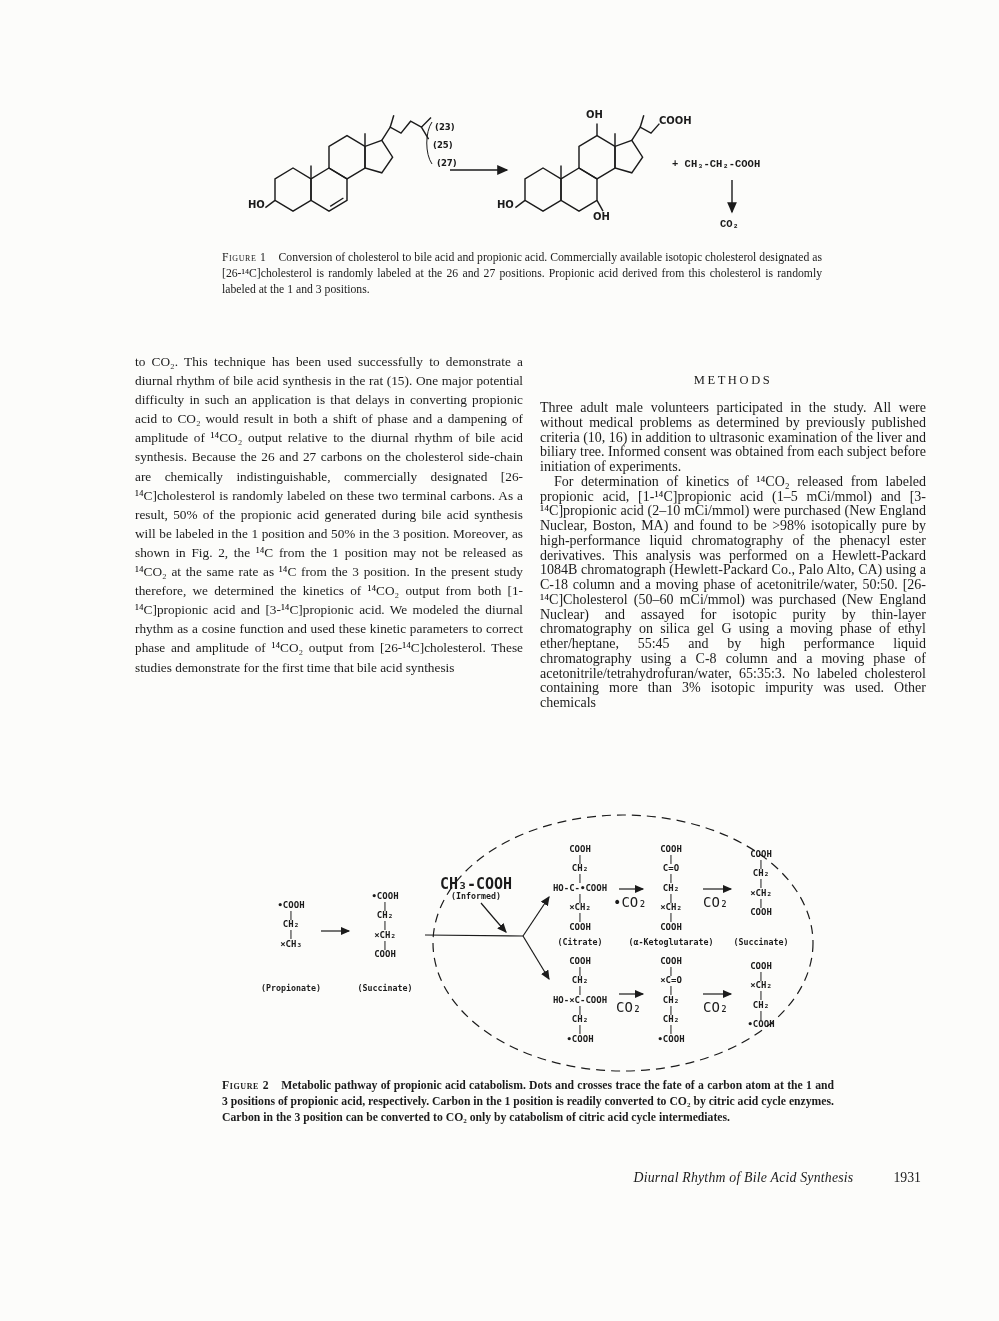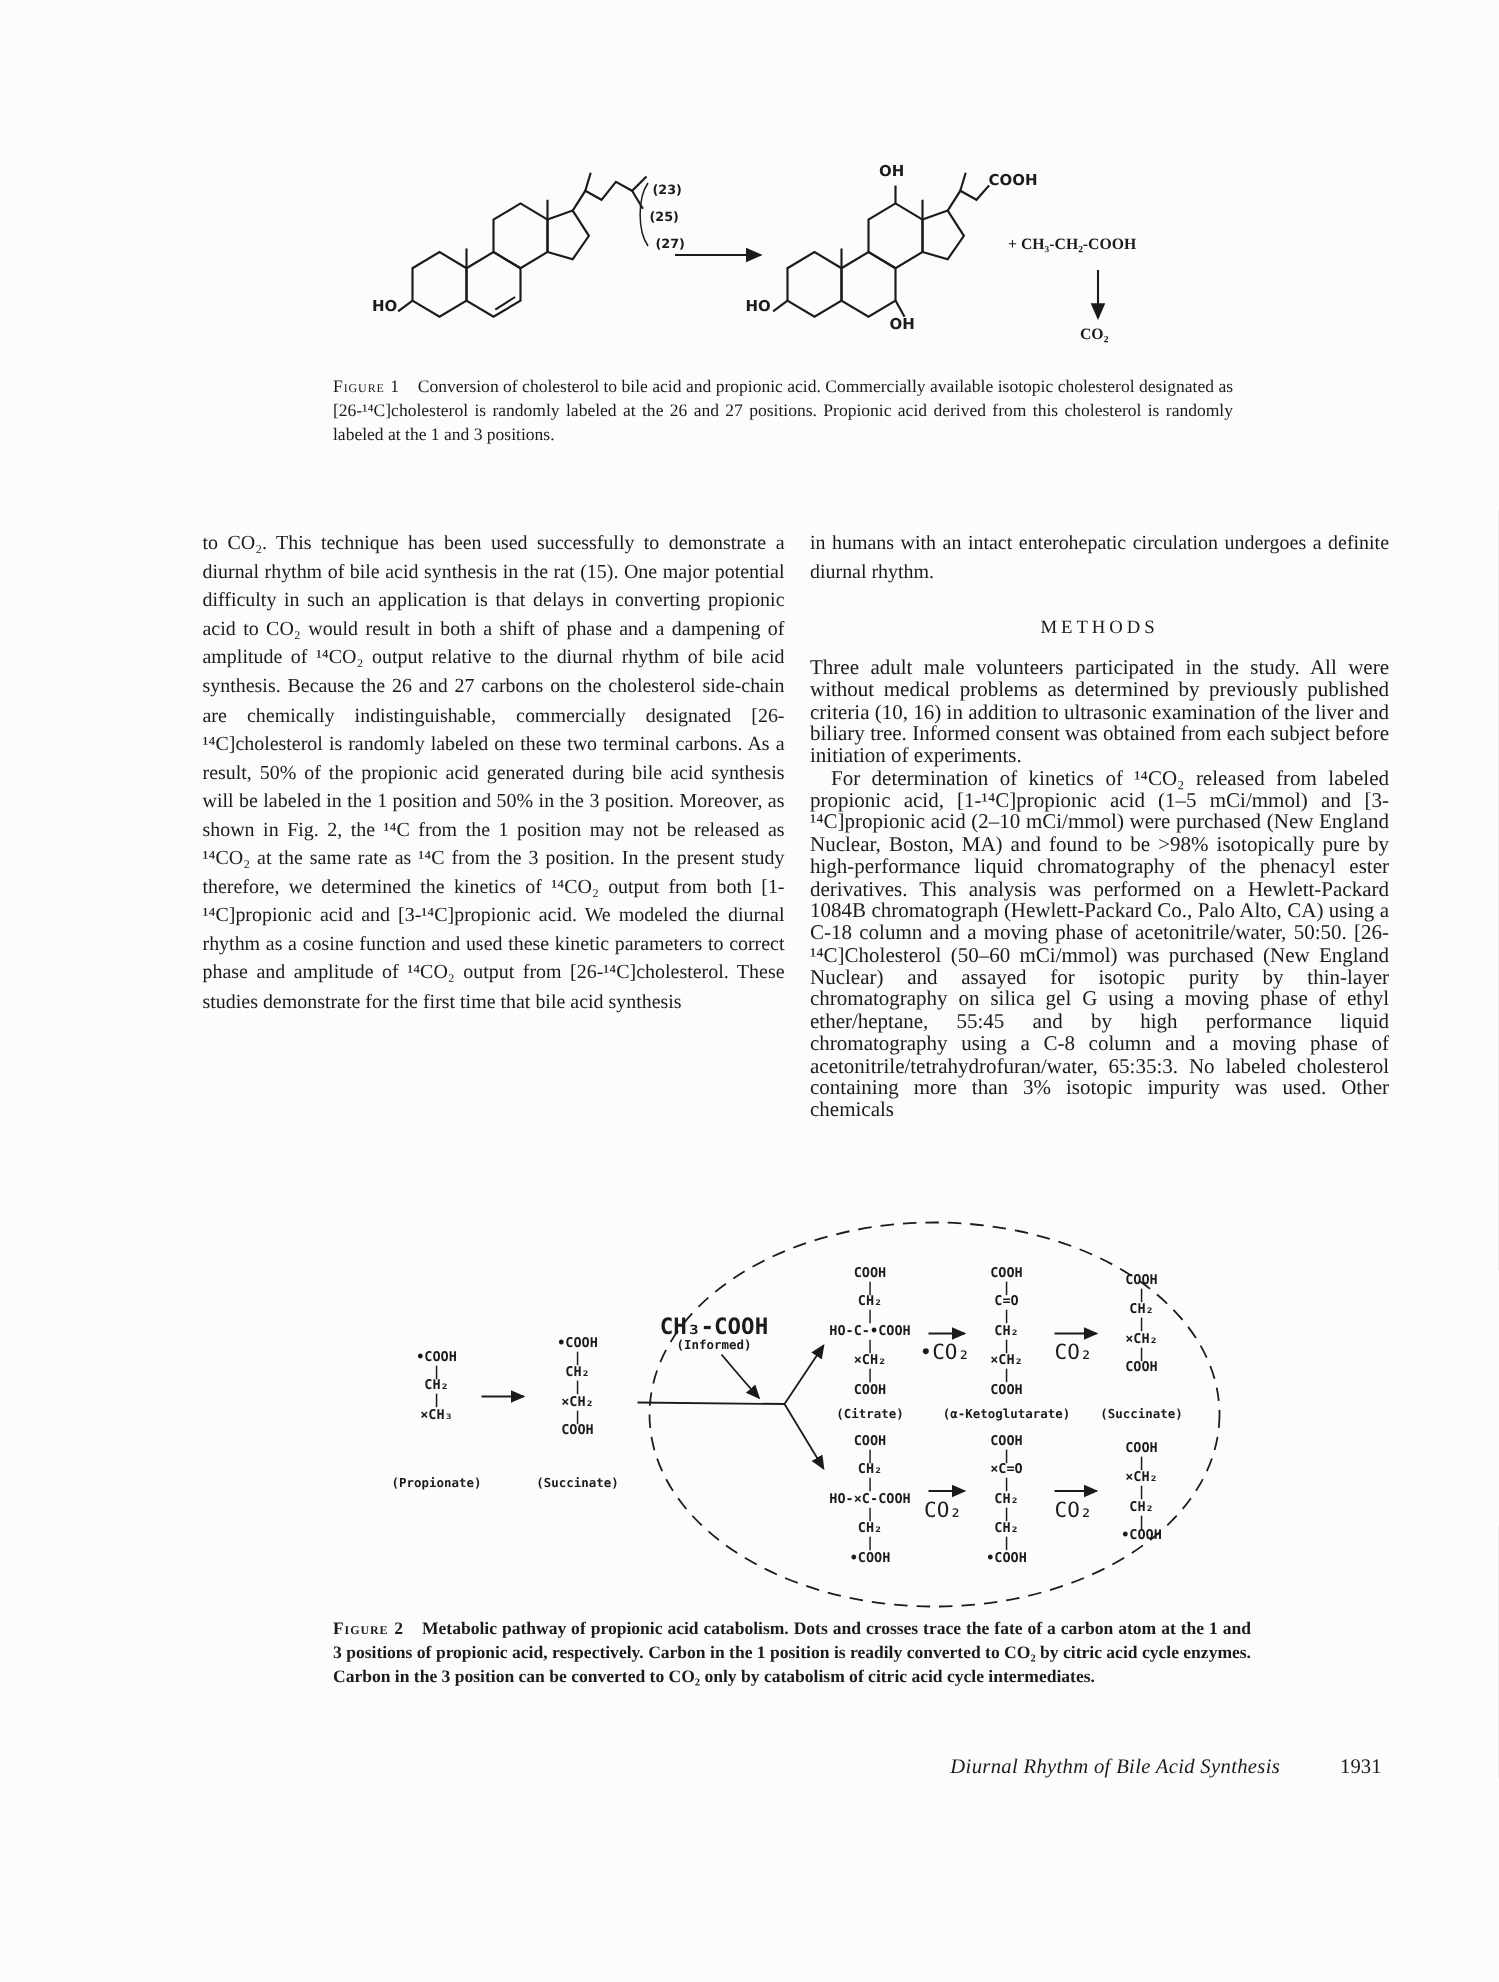--- a/index.html
+++ b/index.html
@@ -12,21 +12,21 @@
   }
 
   
   .fig1 { position:absolute; left:235px; top:98px; width:580px; height:152px; }
   .fig1 svg { position:absolute; left:0; top:0; }
   .f1label {
     position:absolute; white-space:nowrap; font-weight:700;
     font-family:"DejaVu Sans","Liberation Sans",sans-serif; font-size:10px;
   }
   .f1label.small { font-size:8.5px; font-weight:600; }
-  .f1label.mono { font-family:Liberation Serif, serif; font-size:10.5px; }
+  .f1label.mono { font-family:Liberation Mono, monospace; font-size:10.5px; }
 
   
   .caption { position:absolute; font-size:11.7px; line-height:16.1px; text-align:justify; }
   .cap1 { left:222px; top:250px; width:600px; }
   .cap2 { left:222px; top:1078px; width:612px;font-weight:bold; }
   .figtag { font-variant:small-caps; letter-spacing:.6px; margin-right:12px; }
 
   
   .leftcol {
     position:absolute; left:135px; top:352px; width:388px;
@@ -120,21 +120,20 @@
     <span class="f1label mono" style="left:485px; top:120px;">CO₂</span>
   </div>
 
   <div class="caption cap1">
     <span class="figtag">Figure 1</span><span>Conversion of cholesterol to bile acid and propionic acid. Commercially available isotopic cholesterol designated as [26-¹⁴C]cholesterol is randomly labeled at the 26 and 27 positions. Propionic acid derived from this cholesterol is randomly labeled at the 1 and 3 positions.</span>
   </div>
 
   <div class="leftcol">to CO₂. This technique has been used successfully to demonstrate a diurnal rhythm of bile acid synthesis in the rat (15). One major potential difficulty in such an application is that delays in converting propionic acid to CO₂ would result in both a shift of phase and a dampening of amplitude of ¹⁴CO₂ output relative to the diurnal rhythm of bile acid synthesis. Because the 26 and 27 carbons on the cholesterol side-chain are chemically indistinguishable, commercially designated [26-¹⁴C]cholesterol is randomly labeled on these two terminal carbons. As a result, 50% of the propionic acid generated during bile acid synthesis will be labeled in the 1 position and 50% in the 3 position. Moreover, as shown in Fig. 2, the ¹⁴C from the 1 position may not be released as ¹⁴CO₂ at the same rate as ¹⁴C from the 3 position. In the present study therefore, we determined the kinetics of ¹⁴CO₂ output from both [1-¹⁴C]propionic acid and [3-¹⁴C]propionic acid. We modeled the diurnal rhythm as a cosine function and used these kinetic parameters to correct phase and amplitude of ¹⁴CO₂ output from [26-¹⁴C]cholesterol. These studies demonstrate for the first time that bile acid synthesis</div>
 
   <div class="rightcol">
-    <p class="intro">in humans with an intact enterohepatic circulation undergoes a definite diurnal rhythm.</p>
     <h2 class="methods-heading">METHODS</h2>
     <p class="mtext">Three adult male volunteers participated in the study. All were without medical problems as determined by previously published criteria (10, 16) in addition to ultrasonic examination of the liver and biliary tree. Informed consent was obtained from each subject before initiation of experiments.</p>
     <p class="mtext indent">For determination of kinetics of ¹⁴CO₂ released from labeled propionic acid, [1-¹⁴C]propionic acid (1–5 mCi/mmol) and [3-¹⁴C]propionic acid (2–10 mCi/mmol) were purchased (New England Nuclear, Boston, MA) and found to be &gt;98% isotopically pure by high-performance liquid chromatography of the phenacyl ester derivatives. This analysis was performed on a Hewlett-Packard 1084B chromatograph (Hewlett-Packard Co., Palo Alto, CA) using a C-18 column and a moving phase of acetonitrile/water, 50:50. [26-¹⁴C]Cholesterol (50–60 mCi/mmol) was purchased (New England Nuclear) and assayed for isotopic purity by thin-layer chromatography on silica gel G using a moving phase of ethyl ether/heptane, 55:45 and by high performance liquid chromatography using a C-8 column and a moving phase of acetonitrile/tetrahydrofuran/water, 65:35:3. No labeled cholesterol containing more than 3% isotopic impurity was used. Other chemicals</p>
   </div>
 
   <div class="fig2">
     <svg width="590" height="292" viewBox="0 0 590 292">
       <defs>
         <marker id="ah2" markerWidth="9" markerHeight="8" refX="7" refY="3.5" orient="auto">
           <path d="M0,0 L8,3.5 L0,7 Z" fill="#1b1b1b"></path>

